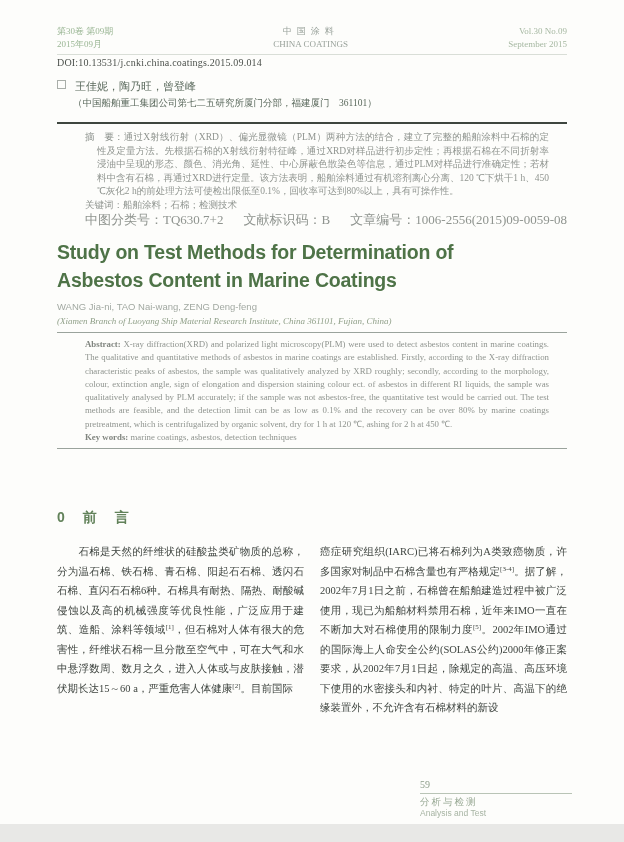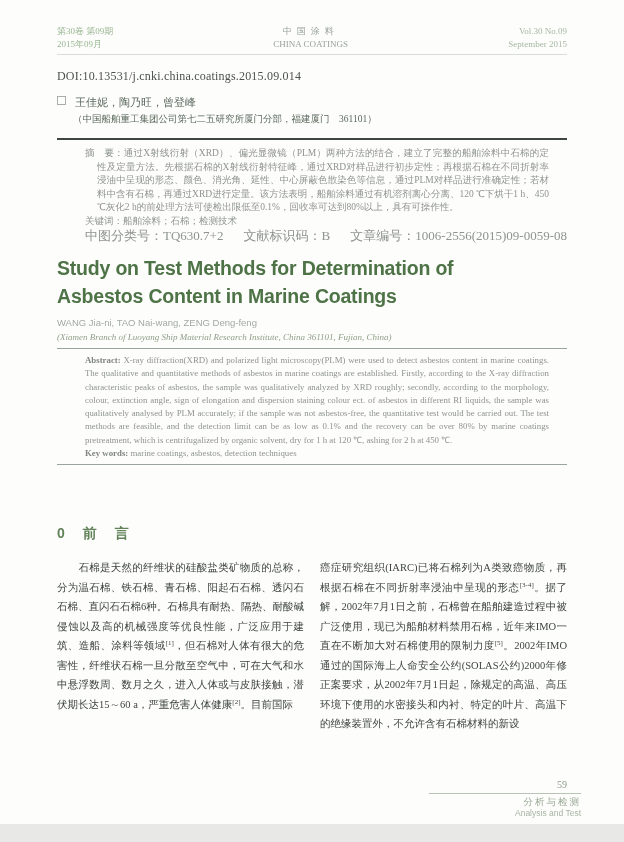--- a/index.html
+++ b/index.html
@@ -9,21 +9,21 @@
     padding:25px 57px 0 57px;position:relative;overflow:hidden;
     font-family:"Liberation Serif",serif;
   }
   
   .hdr{display:flex;justify-content:space-between;font-size:9px;line-height:13px;}
   .hdr-left{color:var(--header-green,#9ab694);text-align:left;}
   .hdr-center{color:#99a29b;text-align:center;}
   .hdr-center .cn{letter-spacing:5px;}
   .hdr-right{color:#a6b8a2;text-align:right;}
   .hdr-rule{border-top:1px solid #d9ded7;margin-top:3px;}
-  .doi{margin-top:14px;font-size:12px;color:#4c514c;letter-spacing:.2px;}
+  .doi{margin-top:2px;font-size:10px;color:#4c514c;letter-spacing:.2px;}
   
   .cn-title{
     margin:70px 0 0 0;font-family:"Liberation Sans",sans-serif;
     font-size:29px;line-height:34px;font-weight:bold;
     color:var(--title-green,#62825a);letter-spacing:2px;white-space:nowrap;
   }
   .authors-cn{margin-top:11px;font-size:11px;color:#5c6b5e;}
   .author-mark{display:inline-block;width:7px;height:7px;border:1px solid #a9aea9;margin-right:9px;vertical-align:1px;}
   .affil-cn{margin-top:3px;padding-left:16px;font-size:9.5px;color:#5a695c;}
   .thick-rule{margin-top:12px;height:2px;background:#3e463f;}
@@ -59,21 +59,21 @@
   
   .section-heading{
     margin:60px 0 0 0;font-family:"Liberation Sans",sans-serif;
     font-size:14px;font-weight:bold;letter-spacing:2px;
     color:var(--title-green,#5d7f55);
   }
   .columns{display:flex;gap:16px;margin-top:15px;}
   .col{flex:1;font-size:10.5px;line-height:19.5px;color:#3f4540;text-align:justify;}
   .col sup{font-size:7px;line-height:0;}
   
-  .footer{position:absolute;right:43px;bottom:5px;text-align:right;}
+  .footer{position:absolute;right:52px;bottom:5px;text-align:left;}
   .page-num{font-size:10px;color:#8d9d8a;padding-right:14px;line-height:12px;}
   .footer-rule{width:152px;border-top:1px solid #b9c4b6;margin:2px 0 2px auto;}
   .footer-cn{font-size:9.5px;letter-spacing:2px;color:#97a893;line-height:12px;}
   .footer-en{font-size:8.5px;color:#a7b4a3;font-family:"Liberation Sans",sans-serif;line-height:11px;}
 </style>
 </head>
 <body>
 
 <div class="page">
 
@@ -120,21 +120,21 @@
 
   <p class="abstract-en"><span class="lbl">Abstract:</span><span> X-ray diffraction(XRD) and polarized light microscopy(PLM) were used to detect asbestos content in marine coatings. The qualitative and quantitative methods of asbestos in marine coatings are established. Firstly, according to the X-ray diffraction characteristic peaks of asbestos, the sample was qualitatively analyzed by XRD roughly; secondly, according to the morphology, colour, extinction angle, sign of elongation and dispersion staining colour ect. of asbestos in different RI liquids, the sample was qualitatively analysed by PLM accurately; if the sample was not asbestos-free, the quantitative test would be carried out. The test methods are feasible, and the detection limit can be as low as 0.1% and the recovery can be over 80% by marine coatings pretreatment, which is centrifugalized by organic solvent, dry for 1 h at 120 ℃, ashing for 2 h at 450 ℃.</span></p>
   <p class="keywords-en"><span class="lbl">Key words:</span><span> marine coatings, asbestos, detection techniques</span></p>
 
   <div class="thin-rule2"></div>
 
   <h3 class="section-heading">0　前　言</h3>
 
   <div class="columns">
     <div class="col"><span>　　石棉是天然的纤维状的硅酸盐类矿物质的总称，分为温石棉、铁石棉、青石棉、阳起石石棉、透闪石石棉、直闪石石棉6种。石棉具有耐热、隔热、耐酸碱侵蚀以及高的机械强度等优良性能，广泛应用于建筑、造船、涂料等领域</span><sup>[1]</sup><span>，但石棉对人体有很大的危害性，纤维状石棉一旦分散至空气中，可在大气和水中悬浮数周、数月之久，进入人体或与皮肤接触，潜伏期长达15～60 a，严重危害人体健康</span><sup>[2]</sup><span>。目前国际</span></div>
-    <div class="col"><span>癌症研究组织(IARC)已将石棉列为A类致癌物质，再根据石棉在不同折射率浸油中呈现的形态</span><sup>[3-4]</sup><span>。据了解，2002年7月1日之前，石棉曾在船舶建造过程中被广泛使用，现已为船舶材料禁用石棉，近年来IMO一直在不断加大对石棉使用的限制力度</span><sup>[5]</sup><span>。2002年IMO通过的国际海上人命安全公约(SOLAS公约)2000年修正案要求，从2002年7月1日起，除规定的高温、高压环境下使用的水密接头和内衬、特定的叶片、高温下的绝缘装置外，不允许含有石棉材料的新设</span></div>
+    <div class="col"><span>癌症研究组织(IARC)已将石棉列为A类致癌物质，许多国家对制品中石棉含量也有严格规定</span><sup>[3-4]</sup><span>。据了解，2002年7月1日之前，石棉曾在船舶建造过程中被广泛使用，现已为船舶材料禁用石棉，近年来IMO一直在不断加大对石棉使用的限制力度</span><sup>[5]</sup><span>。2002年IMO通过的国际海上人命安全公约(SOLAS公约)2000年修正案要求，从2002年7月1日起，除规定的高温、高压环境下使用的水密接头和内衬、特定的叶片、高温下的绝缘装置外，不允许含有石棉材料的新设</span></div>
   </div>
 
   <div class="footer">
     <div class="page-num">59</div>
     <div class="footer-rule"></div>
     <div class="footer-cn">分析与检测</div>
     <div class="footer-en">Analysis and Test</div>
   </div>
 
 </div>

